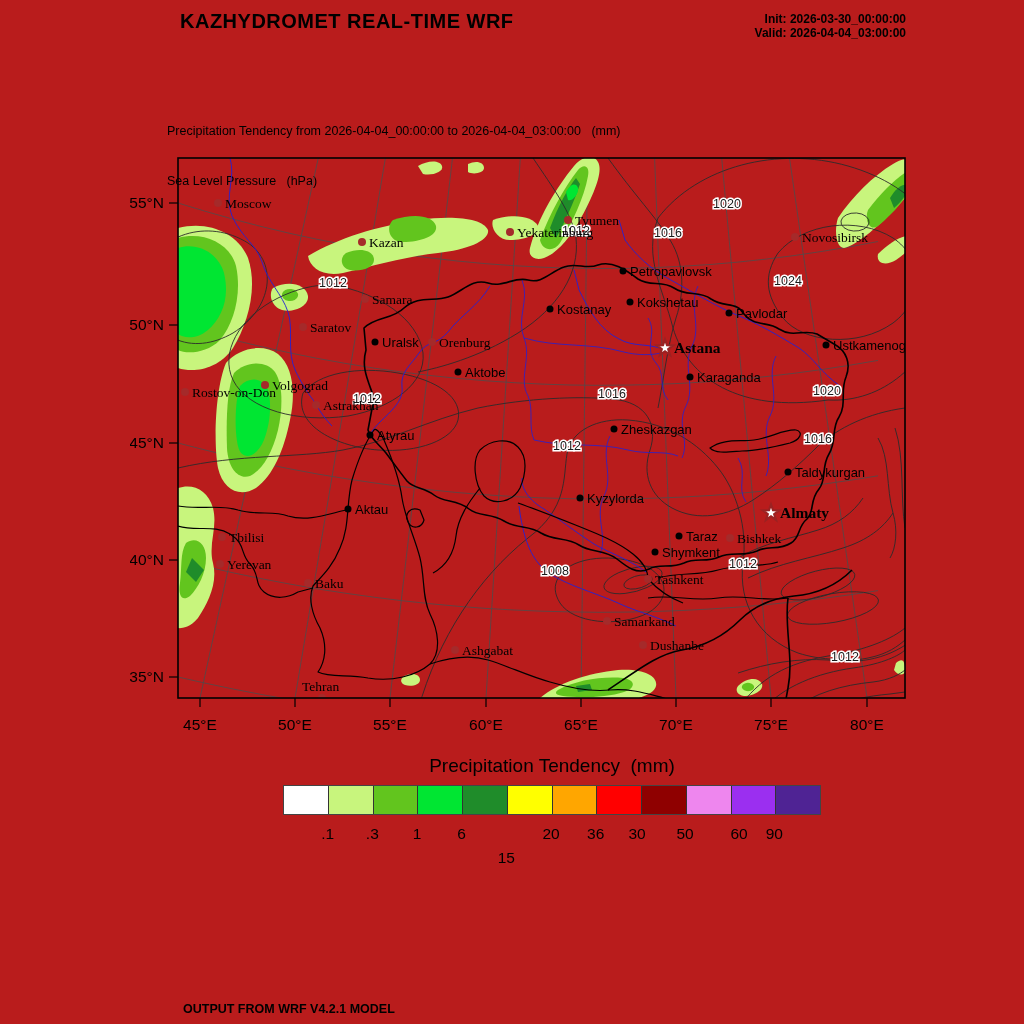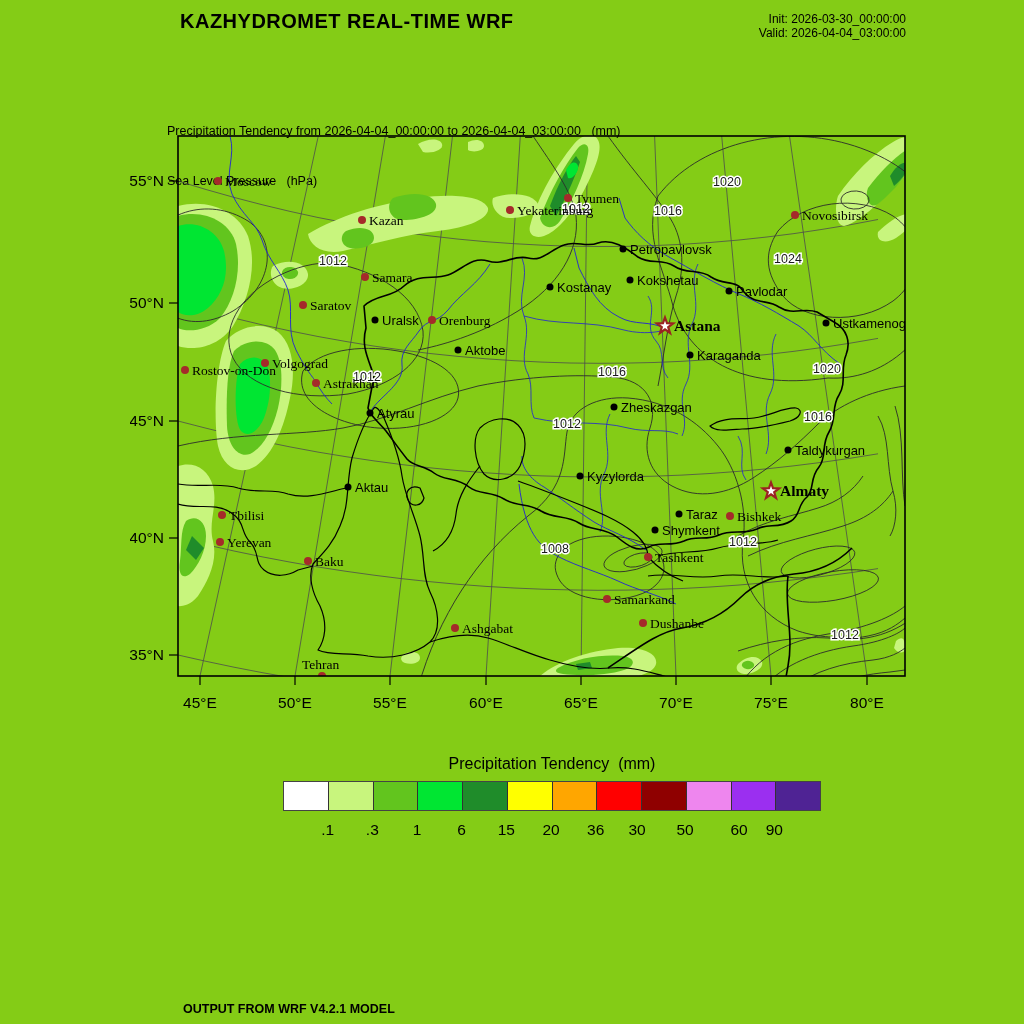--- a/index.html
+++ b/index.html
@@ -1,24 +1,24 @@
 <!DOCTYPE html>
 <html><head>
 <meta charset="utf-8">
 <style>
   html,body{margin:0;padding:0;background:#fff;}
-  #page{position:relative;width:1024px;height:1024px;background:#84cc16;overflow:hidden;
+  #page{position:relative;width:1024px;height:1024px;background:#b91c1c;overflow:hidden;
         font-family:"Liberation Sans",sans-serif;color:#000;}
   .abs{position:absolute;}
   #main-title{left:180px;top:10px;font-size:20px;font-weight:bold;letter-spacing:0.5px;}
-  #stamp{left:640px;top:12px;width:266px;text-align:right;font-size:12px;font-weight:normal;line-height:14px;}
+  #stamp{left:640px;top:12px;width:266px;text-align:right;font-size:12px;font-weight:bold;line-height:14px;}
   #subtitle{left:167px;top:90px;font-size:12.5px;line-height:16.5px;white-space:pre;}
-  #map-area{left:130px;top:128px;}
+  #map-area{left:130px;top:150px;}
   #colorbar{left:283px;top:755px;width:538px;}
-  #cb-title{text-align:center;font-size:16px;white-space:pre;}
+  #cb-title{text-align:center;font-size:19px;white-space:pre;}
   #cb-bar{display:flex;height:30px;margin-top:8px;border:1px solid #444;box-sizing:border-box;}
   #cb-bar .cell{flex:1 1 0;border-left:1px solid #333;}
   #cb-bar .cell:first-child{border-left:none;}
   #cb-ticks{position:relative;height:24px;margin-top:10px;font-size:15.5px;}
   #cb-ticks span{position:absolute;transform:translateX(-50%);}
   #footer{left:183px;top:969px;font-size:12.5px;font-weight:bold;line-height:16px;white-space:pre;}
   svg text{fill:#000;}
   .ticklabel{font-size:15.5px;font-family:"Liberation Sans",sans-serif;}
   .city-f{font-family:"Liberation Serif",serif;font-size:13.5px;}
   .city-k{font-family:"Liberation Sans",sans-serif;font-size:13px;}
@@ -398,21 +398,21 @@
         <div class="cell" style="background: rgb(143, 0, 0);"></div>
         <div class="cell" style="background: rgb(238, 134, 238);"></div>
         <div class="cell" style="background: rgb(155, 47, 240);"></div>
         <div class="cell" style="background: rgb(79, 35, 148);"></div>
       </div>
     <div id="cb-ticks">
         <span style="left: 44.6667px;">.1</span>
         <span style="left: 89.3333px;">.3</span>
         <span style="left: 134px;">1</span>
         <span style="left: 178.667px;">6</span>
-        <span style="left: 223.333px;">15</span>
+        <span style="left: 223.333px; margin-top: 24px;">15</span>
         <span style="left: 268px; text-align: center;">20</span>
         <span style="left: 312.667px;">36</span>
         <span style="left: 354px; text-align: center;">30</span>
         <span style="left: 402px;">50</span>
         <span style="left: 456px;">60</span>
         <span style="left: 491.333px;">90</span>
       </div>
   </div>
 
   <div id="footer" class="abs">

